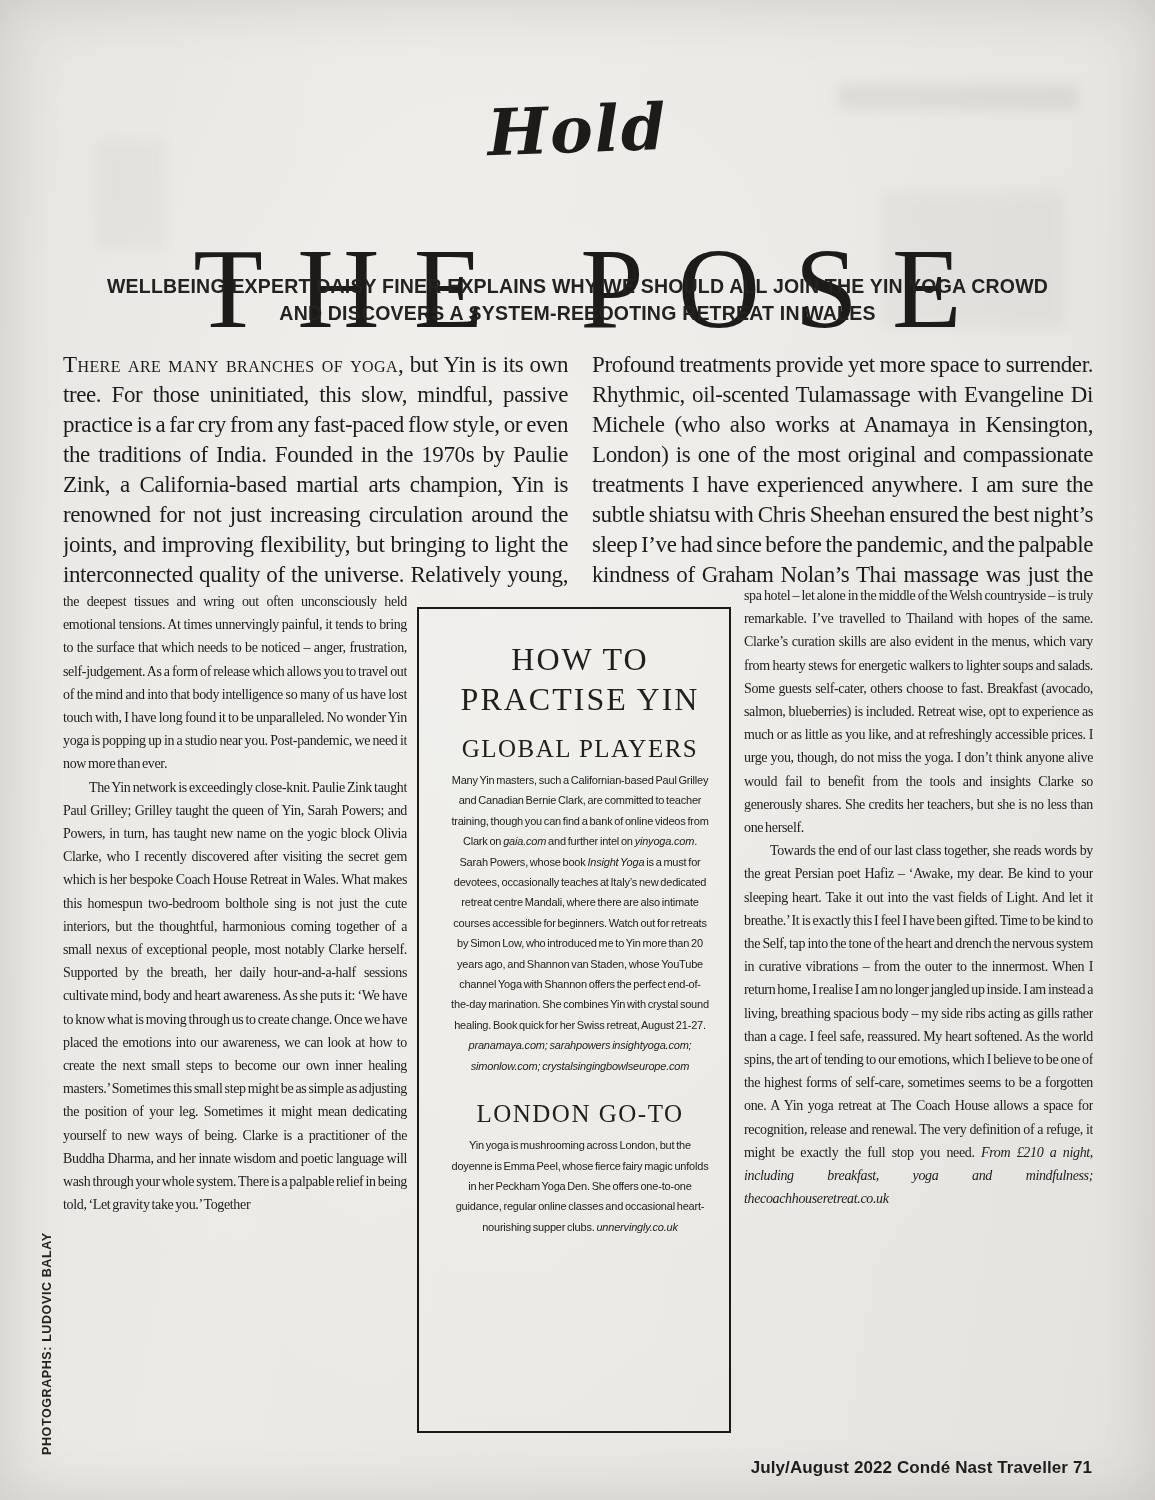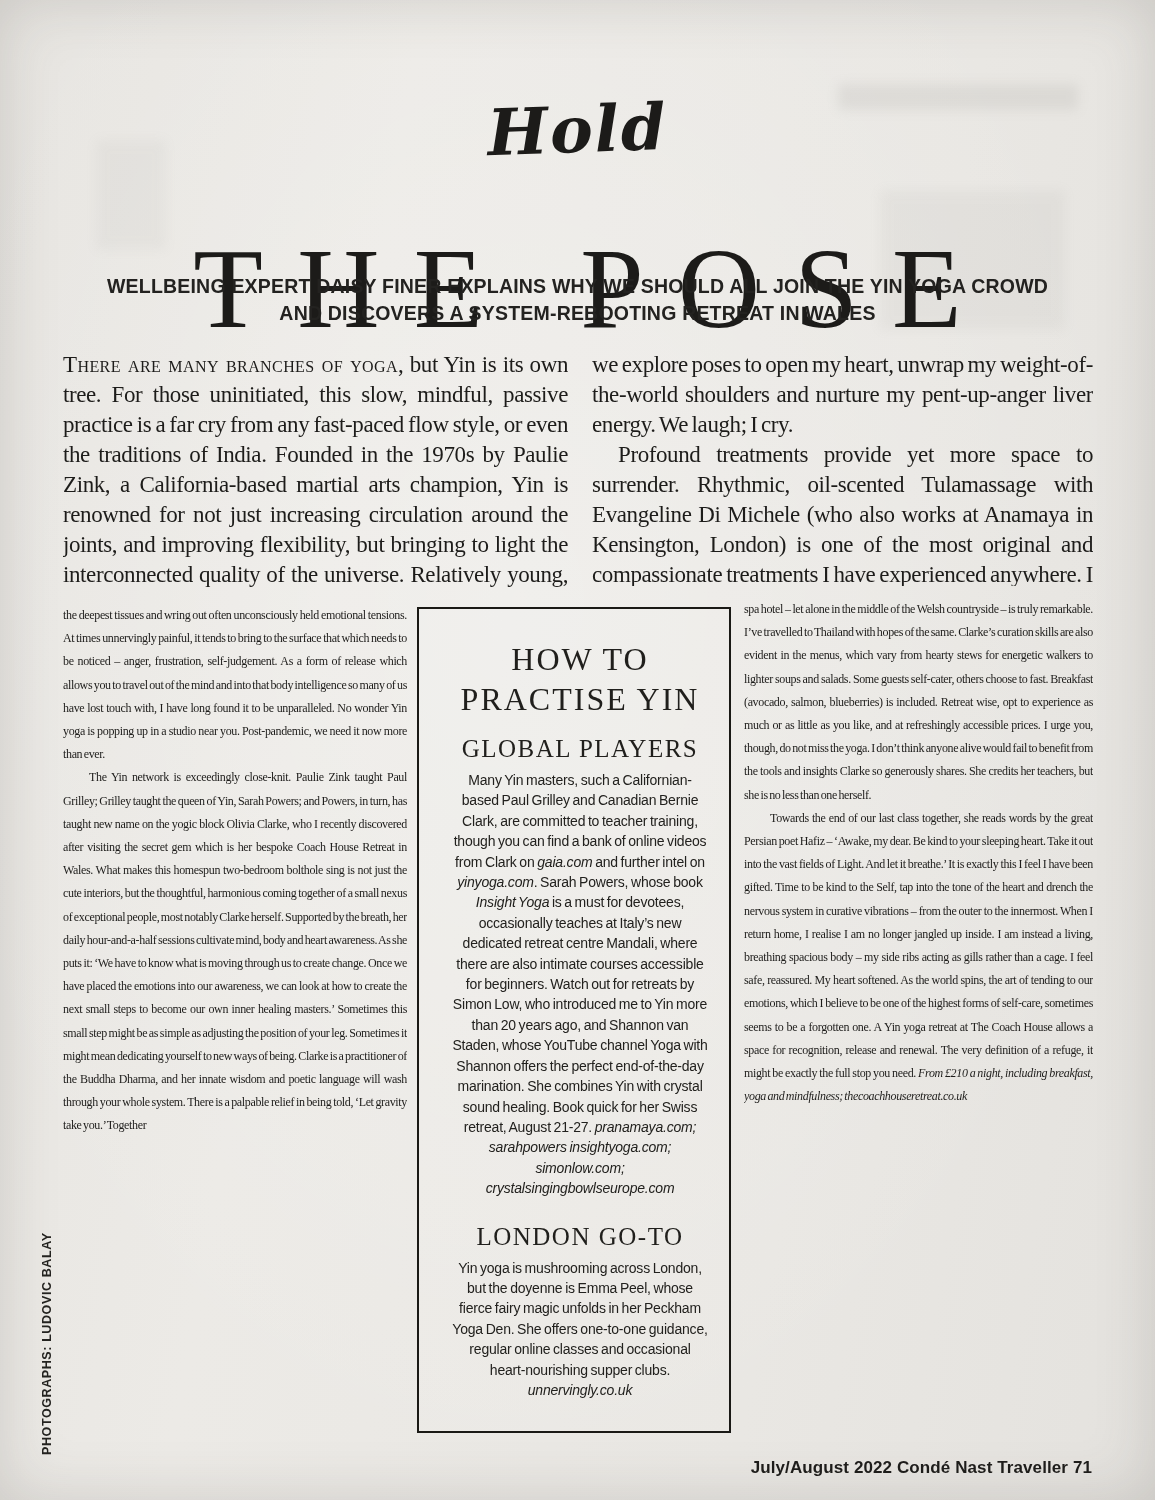--- a/index.html
+++ b/index.html
@@ -33,21 +33,21 @@
     position:absolute; left:0; top:273px; width:100%; text-align:center;
     font-family:"Liberation Sans", sans-serif; font-weight:700;
     font-size:19.5px; line-height:27px; letter-spacing:.2px; color:#232220;
   }
   .standfirst div{margin:0;}
 
   .col{position:absolute; text-align:justify; overflow:hidden; color:#1d1c1a;}
   .col p{margin:0; padding:0;}
   .col .para + .para{text-indent:26px;}
   .dense{font-size:23px; line-height:30px; letter-spacing:-.4px; word-spacing:-1.8px;}
-  .narrowtxt{font-size:12px; line-height:23.2px; letter-spacing:-.35px; word-spacing:-1.2px; hyphens:auto;margin-top:14px;}
+  .narrowtxt{font-size:14px; line-height:23.2px; letter-spacing:-.35px; word-spacing:-1.2px; hyphens:auto;}
   .lw{left:63px;  top:350px; width:505px; height:240px;}
   .rw{left:592px; top:350px; width:501px; height:236px;}
   .ln{left:63px;  top:590px; width:344px; height:886px;}
   .rn{left:744px; top:584px; width:349px; height:898px;}
   .it{font-style:italic;}
   .sc{font-variant:small-caps; letter-spacing:.4px;}
 
   .howto{
     position:absolute; left:417px; top:607px; width:314px; height:826px;
     box-sizing:border-box; border:2px solid #1a1915;
@@ -60,21 +60,21 @@
     margin:0 0 16px 0;
   }
   .howto-sub{
     font-family:"Liberation Serif", serif; font-weight:400;
     font-size:25px; line-height:28px; letter-spacing:1.5px; color:#201f1c;
     margin:4px 0 7px 0;
   }
   .howto-sub.second{margin-top:24px;}
   .howto-body{
     font-family:"Liberation Sans", sans-serif;
-    font-size:14px; line-height:20.4px; letter-spacing:-.2px; word-spacing:-1px;
+    font-size:11px; line-height:20.4px; letter-spacing:-.2px; word-spacing:-1px;
     color:#22211e; margin:0;
   }
 
   .credit{
     position:absolute; left:40px; top:1455px;
     transform:rotate(-90deg); transform-origin:0 0;
     font-family:"Liberation Sans", sans-serif; font-weight:700;
     font-size:12.5px; letter-spacing:.6px; color:#23221f; white-space:nowrap;
   }
   .footer{
@@ -98,21 +98,20 @@
   <div class="standfirst">
     <div>WELLBEING EXPERT DAISY FINER EXPLAINS WHY WE SHOULD ALL JOIN THE YIN YOGA CROWD</div>
     <div>AND DISCOVERS A SYSTEM-REBOOTING RETREAT IN WALES</div>
   </div>
 
   <section class="col dense lw">
       <p class="para"><span class="sc">There are many branches of yoga</span><span>, but Yin is its own tree. For those uninitiated, this slow, mindful, passive practice is a far cry from any fast-paced flow style, or even the traditions of India. Founded in the 1970s by Paulie Zink, a California-based martial arts champion, Yin is renowned for not just increasing circulation around the joints, and improving flexibility, but bringing to light the interconnected quality of the universe. Relatively young, though rooted in the principles of Traditional Chinese Medicine, and sometimes referred to as Taoist yoga, Yin is said to improve the flow of qi – subtle energy – in the body. By holding and melting into positions for up to five minutes, you target</span></p>
     </section>
 
   <section class="col dense rw">
-      <p class="para"><span>we explore poses to open my heart, unwrap my weight-of-the-world shoulders and nurture my pent-up-anger liver energy. We laugh; I cry.</span></p>
       <p class="para"><span>Profound treatments provide yet more space to surrender. Rhythmic, oil-scented Tulamassage with Evangeline Di Michele (who also works at Anamaya in Kensington, London) is one of the most original and compassionate treatments I have experienced anywhere. I am sure the subtle shiatsu with Chris Sheehan ensured the best night’s sleep I’ve had since before the pandemic, and the palpable kindness of Graham Nolan’s Thai massage was just the muscle-melt my body craved. To have access to this calibre of therapists beyond the confines of a destination</span></p>
     </section>
 
   <section class="col narrowtxt ln">
       <p class="para"><span>the deepest tissues and wring out often unconsciously held emotional tensions. At times unnervingly painful, it tends to bring to the surface that which needs to be noticed – anger, frustration, self-judgement. As a form of release which allows you to travel out of the mind and into that body intelligence so many of us have lost touch with, I have long found it to be unparalleled. No wonder Yin yoga is popping up in a studio near you. Post-pandemic, we need it now more than ever.</span></p>
       <p class="para"><span>The Yin network is exceedingly close-knit. Paulie Zink taught Paul Grilley; Grilley taught the queen of Yin, Sarah Powers; and Powers, in turn, has taught new name on the yogic block Olivia Clarke, who I recently discovered after visiting the secret gem which is her bespoke Coach House Retreat in Wales. What makes this homespun two-bedroom bolthole sing is not just the cute interiors, but the thoughtful, harmonious coming together of a small nexus of exceptional people, most notably Clarke herself. Supported by the breath, her daily hour-and-a-half sessions cultivate mind, body and heart awareness. As she puts it: ‘We have to know what is moving through us to create change. Once we have placed the emotions into our awareness, we can look at how to create the next small steps to become our own inner healing masters.’ Sometimes this small step might be as simple as adjusting the position of your leg. Sometimes it might mean dedicating yourself to new ways of being. Clarke is a practitioner of the Buddha Dharma, and her innate wisdom and poetic language will wash through your whole system. There is a palpable relief in being told, ‘Let gravity take you.’ Together</span></p>
     </section>
 
   <aside class="howto">
     <h2 class="howto-title">

